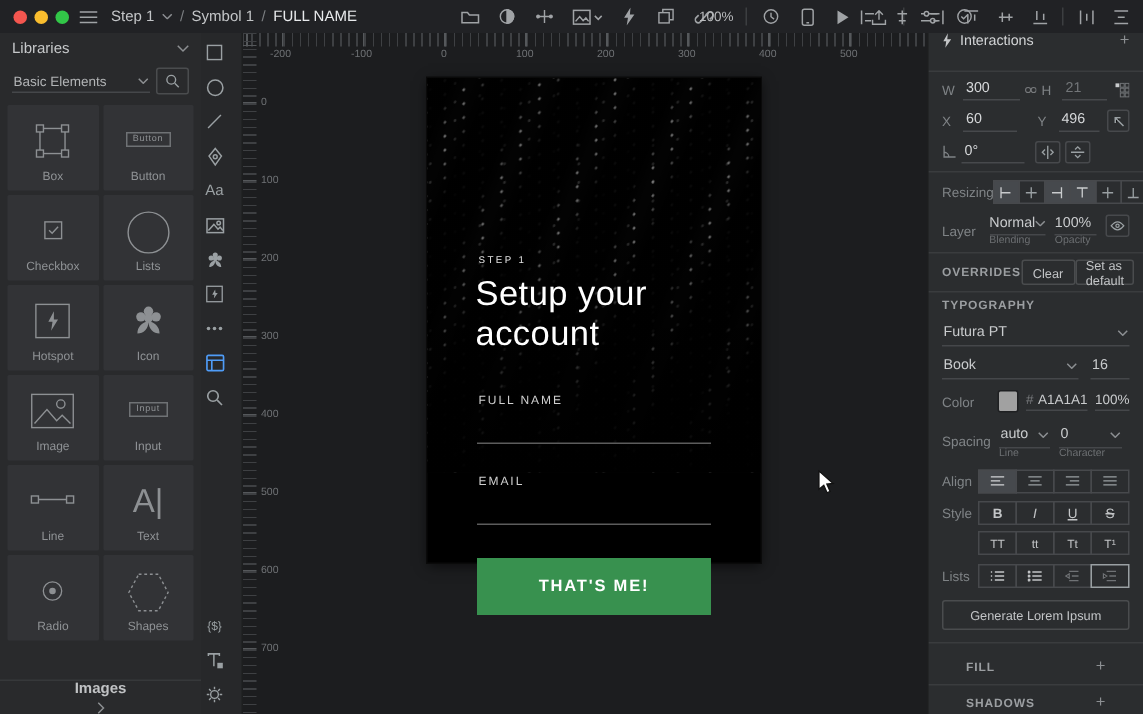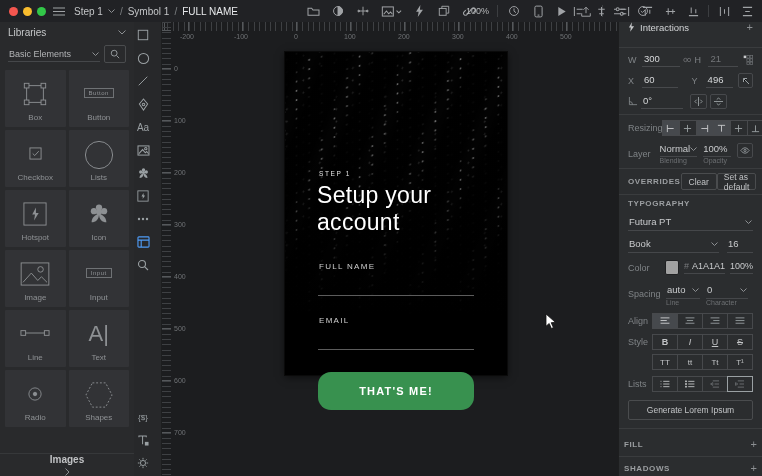--- a/index.html
+++ b/index.html
@@ -58,21 +58,21 @@
                      radial-gradient(circle,rgba(255,255,255,.22) .6px,transparent 1.3px);
     background-size:13px 9px,17px 12px;background-position:0 0,6px 5px;
     transform:rotate(-14deg) skewX(-14deg);}
   .ab-photo::after{content:'';position:absolute;inset:0;
     background:repeating-linear-gradient(112deg,rgba(0,0,0,.92) 0 16px,rgba(0,0,0,.15) 24px 30px,rgba(0,0,0,.92) 40px 46px),
                linear-gradient(180deg,rgba(0,0,0,.15) 40%,rgba(0,0,0,.75) 80%,#000 100%);}
   .ab-step{position:absolute;left:34px;top:118px;font-size:6.5px;letter-spacing:1.6px;color:#e4e4e4;}
   .ab-title{position:absolute;left:32px;top:130px;width:165px;font-size:23px;line-height:27px;color:#fff;font-weight:400;letter-spacing:.3px;}
   .ab-field-label{position:absolute;left:34px;font-size:8px;letter-spacing:1.3px;color:#cfcfcf;}
   .ab-line{position:absolute;left:33px;width:156px;height:1px;background:#5c5c5c;}
-  .ab-cta{position:absolute;left:33px;top:320px;width:156px;height:38px;display:flex;align-items:center;justify-content:center;cursor:default;border-radius:13px;}
+  .ab-cta{position:absolute;left:33px;top:320px;width:156px;height:38px;display:flex;align-items:center;justify-content:center;cursor:default;}
   .ab-cta span{font-size:11px;font-weight:bold;letter-spacing:1.2px;color:#fff;}
   .cursor{position:absolute;left:383px;top:291px;}
 
   
   .inspector{position:absolute;top:22px;right:0;width:144px;bottom:0;background:#2b2d2f;border-left:1px solid #1d1e1f;
              font-size:9px;box-sizing:border-box;overflow:hidden;}
   .insp-pad{padding:0 9px;}
   .divider{height:1px;background:#3a3c3e;margin:4px 0;}
   .row{display:flex;align-items:center;}
   .int-header{height:21px;display:flex;align-items:flex-start;gap:5px;padding:0 9px;}
@@ -84,21 +84,21 @@
   .sq-btn{border:1px solid #47494c;border-radius:2px;display:flex;align-items:center;justify-content:center;}
   .sec-label{color:#7f8386;font-size:9px;}
   .seg-group{display:flex;}
   .seg{width:16px;height:14px;border:1px solid #47494c;margin-left:-1px;display:flex;align-items:center;justify-content:center;}
   .seg.on{background:#46494d;}
   .sub{font-size:7px;color:#6c6f72;}
   .sec-title{font-size:8px;font-weight:bold;letter-spacing:.6px;color:#9b9ea1;}
   .select-row{display:flex;align-items:center;justify-content:space-between;border-bottom:1px solid #45474a;padding:2px 1px 3px 1px;color:#c9cbcd;font-size:9.5px;}
   .btn{border:1px solid #4a4c4e;border-radius:2px;color:#c3c5c7;display:flex;align-items:center;justify-content:center;}
   .tb4{width:24px;height:14px;border:1px solid #47494c;margin-left:-1px;display:flex;align-items:center;justify-content:center;color:#c3c5c7;}
-  .collapsed{height:23px;display:flex;align-items:center;justify-content:space-between;padding:0 5px;}
+  .collapsed{height:23px;display:flex;align-items:center;justify-content:space-between;padding:0 25px;}
 </style>
 </head>
 <body>
 
 <div class="titlebar">
   <div class="tl-dot" style="left:9px;background:#f4564f;"></div>
   <div class="tl-dot" style="left:23px;background:#f9bd2e;"></div>
   <div class="tl-dot" style="left:37px;background:#32c748;"></div>
   <div class="menu-icon">
     <svg width="12" height="9" viewBox="0 0 12 9" stroke="#a0a3a6" stroke-width="1.1">

